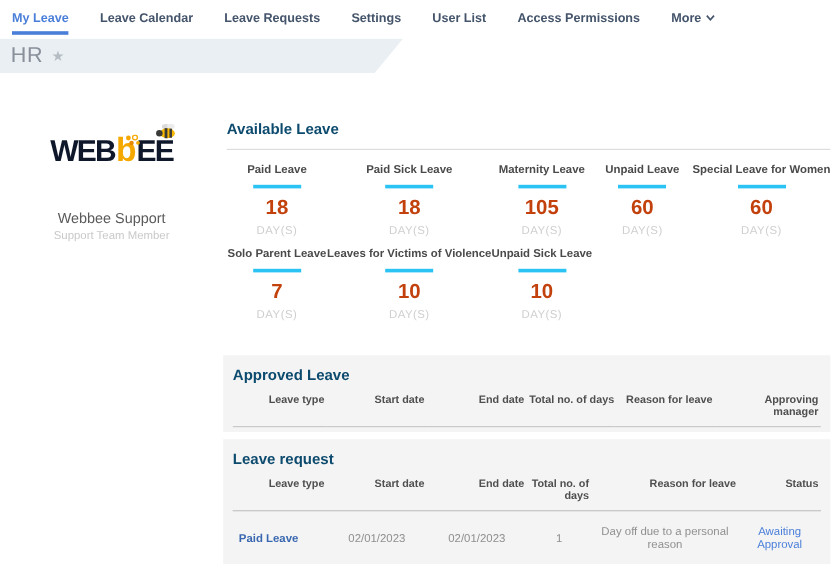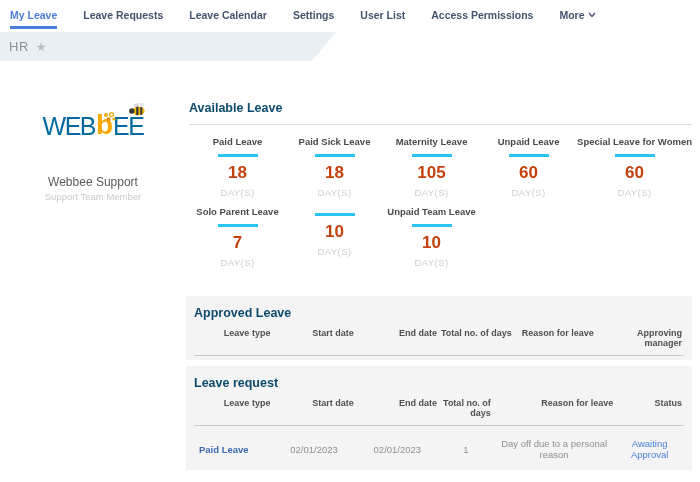--- a/index.html
+++ b/index.html
@@ -24,32 +24,32 @@
   .nav-item.active { color:#4a7fd9; border-bottom-color:#4a7fd9; }
   .chev { width:8px; height:6px; }
 
   
   .banner {
     height:29px; width:100%;
     background:#e9eff3;
     clip-path:polygon(0 0, 336px 0, 312px 100%, 0 100%);
     display:flex; align-items:center; padding-left:9px; gap:7px;
   }
-  .banner-title { font-size:13px; color:#8a909a; letter-spacing:0.5px; }
+  .banner-title { font-size:18px; color:#8a909a; letter-spacing:0.5px; }
   .banner-star { font-size:12px; color:#b6bcc4; cursor:pointer; line-height:1; }
 
   
   .layout { display:flex; height:421px; }
   .sidebar { width:186px; flex:0 0 186px; text-align:center; padding-top:50px; }
   .main { flex:1; padding-right:8px; }
 
   
   .logo { position:relative; display:inline-block; line-height:1; }
   .logo-row { display:flex; align-items:flex-end; justify-content:center; }
-  .logo-web, .logo-ee { font-size:25px; font-weight:normal; color:#0369a1; letter-spacing:-1.5px; }
+  .logo-web, .logo-ee { font-size:25px; font-weight:bold; color:#0f172a; letter-spacing:-1.5px; }
   .logo-b  { font-size:28px; font-weight:bold; color:#f5a800; letter-spacing:-1px; margin:0 1px; }
   .bee { position:absolute; top:-9px; right:-4px; }
   .dots { position:absolute; top:1px; right:24px; }
   .user { margin-top:36px; }
   .user-name { font-size:12px; color:#5a5a5a; }
   .user-role { font-size:9.5px; color:#c9c9c9; margin-top:2px; }
 
   
   .section-title { font-size:12.5px; font-weight:bold; color:#0c4a6e; }
 
@@ -86,22 +86,22 @@
   td.cell-leave-type { color:#3a68b0; font-weight:bold; text-align:left; padding-left:5px; cursor:pointer; }
   td.cell-status { color:#4a7fd9; cursor:pointer; }
 </style>
 </head>
 <body>
 
 <div class="app">
 
   <nav class="topnav">
     <a class="nav-item active">My Leave</a>
+    <a class="nav-item">Leave Calendar</a>
     <a class="nav-item">Leave Requests</a>
-    <a class="nav-item">Leave Calendar</a>
     <a class="nav-item">Settings</a>
     <a class="nav-item">User List</a>
     <a class="nav-item">Access Permissions</a>
     <a class="nav-item">
       <span>More</span>
       <svg class="chev" viewBox="0 0 8 6">
           <polyline points="1,1 4,4.5 7,1" fill="none" stroke="#44546b" stroke-width="1.4"></polyline>
         </svg>
     </a>
   </nav>
@@ -177,26 +177,27 @@
             <div class="lv-value">60</div>
             <div class="lv-unit">DAY(S)</div>
           </div>
           <div class="lv-card">
             <div class="lv-label">Solo Parent Leave</div>
             <div class="lv-underline"></div>
             <div class="lv-value">7</div>
             <div class="lv-unit">DAY(S)</div>
           </div>
           <div class="lv-card">
+            <div class="lv-label">Leaves for Victims of Violence</div>
             <div class="lv-underline"></div>
             <div class="lv-value">10</div>
             <div class="lv-unit">DAY(S)</div>
           </div>
           <div class="lv-card">
-            <div class="lv-label">Unpaid Team Leave</div>
+            <div class="lv-label">Unpaid Sick Leave</div>
             <div class="lv-underline"></div>
             <div class="lv-value">10</div>
             <div class="lv-unit">DAY(S)</div>
           </div>
         </div>
       </section>
 
       <section class="card card-approved">
         <h3 class="section-title">Approved Leave</h3>
         <table>

